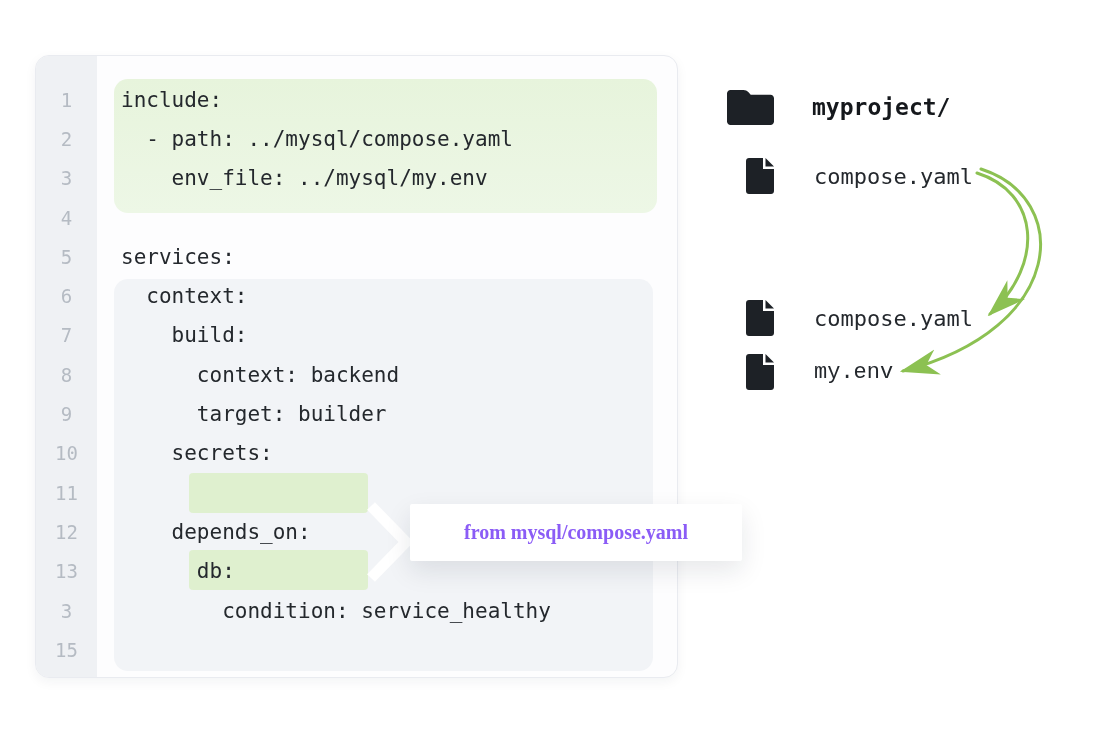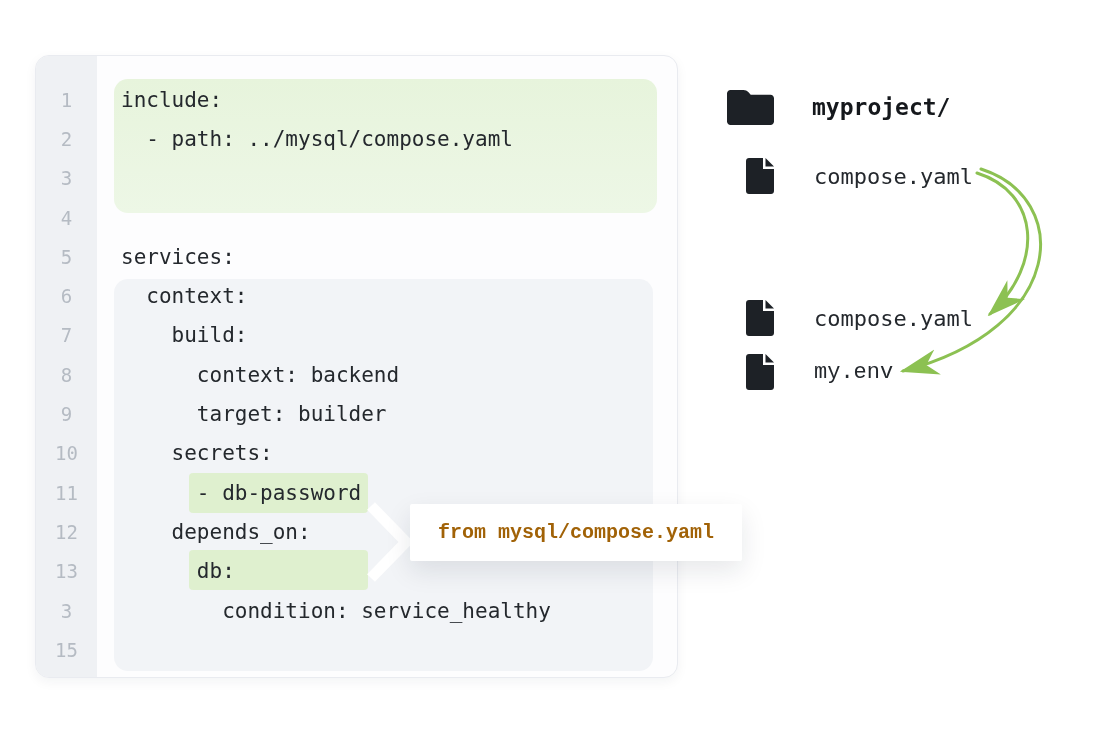--- a/index.html
+++ b/index.html
@@ -22,21 +22,21 @@
   .hl-line13{top:494px;}
   .lines{position:absolute;left:0;top:24px;right:0;z-index:1;}
   .row{display:flex;align-items:center;height:39.3px;}
   .ln{width:61px;text-align:center;font-size:19px;color:#b5bbc3;flex:0 0 61px;}
   .ct{margin-left:24px;font-size:21px;color:#24282d;white-space:pre;letter-spacing:0;}
 
   
   .tooltip{position:absolute;left:410px;top:504px;width:332px;height:57px;z-index:3;
            background:#ffffff;border-radius:2px;display:flex;align-items:center;justify-content:center;
            box-shadow:0 10px 26px rgba(20,30,50,.10);}
-  .tooltip span{font-family:Liberation Mono, monospace;font-weight:700;font-size:20px;color:#a16207;}
+  .tooltip span{font-family:Liberation Serif, serif;font-weight:700;font-size:20px;color:#8b5cf6;}
 
   
   .overlay{position:absolute;left:0;top:0;width:1110px;height:751px;z-index:2;pointer-events:none;}
 
   
   .tree-row{position:absolute;display:flex;align-items:center;z-index:2;}
   .tree-row .label{font-size:22px;color:#24282d;padding-left:17px;}
   .tree-row .label.bold{font-weight:700;font-size:23px;color:#15181c;}
   .icon-box{display:flex;align-items:center;justify-content:center;}
   .r1{left:727px;top:88px;}  .r1 .icon-box{width:47px;margin-right:21px;}
@@ -61,20 +61,21 @@
       <div class="row">
           <span class="ln">1</span>
           <span class="ct">include:</span>
         </div>
       <div class="row">
           <span class="ln">2</span>
           <span class="ct">  - path: ../mysql/compose.yaml</span>
         </div>
       <div class="row">
           <span class="ln">3</span>
+          <span class="ct">    env_file: ../mysql/my.env</span>
         </div>
       <div class="row">
           <span class="ln">4</span>
           <span class="ct"></span>
         </div>
       <div class="row">
           <span class="ln">5</span>
           <span class="ct">services:</span>
         </div>
       <div class="row">
@@ -92,21 +93,20 @@
       <div class="row">
           <span class="ln">9</span>
           <span class="ct">      target: builder</span>
         </div>
       <div class="row">
           <span class="ln">10</span>
           <span class="ct">    secrets:</span>
         </div>
       <div class="row">
           <span class="ln">11</span>
-          <span class="ct">      - db-password</span>
         </div>
       <div class="row">
           <span class="ln">12</span>
           <span class="ct">    depends_on:</span>
         </div>
       <div class="row">
           <span class="ln">13</span>
           <span class="ct">      db:</span>
         </div>
       <div class="row">

